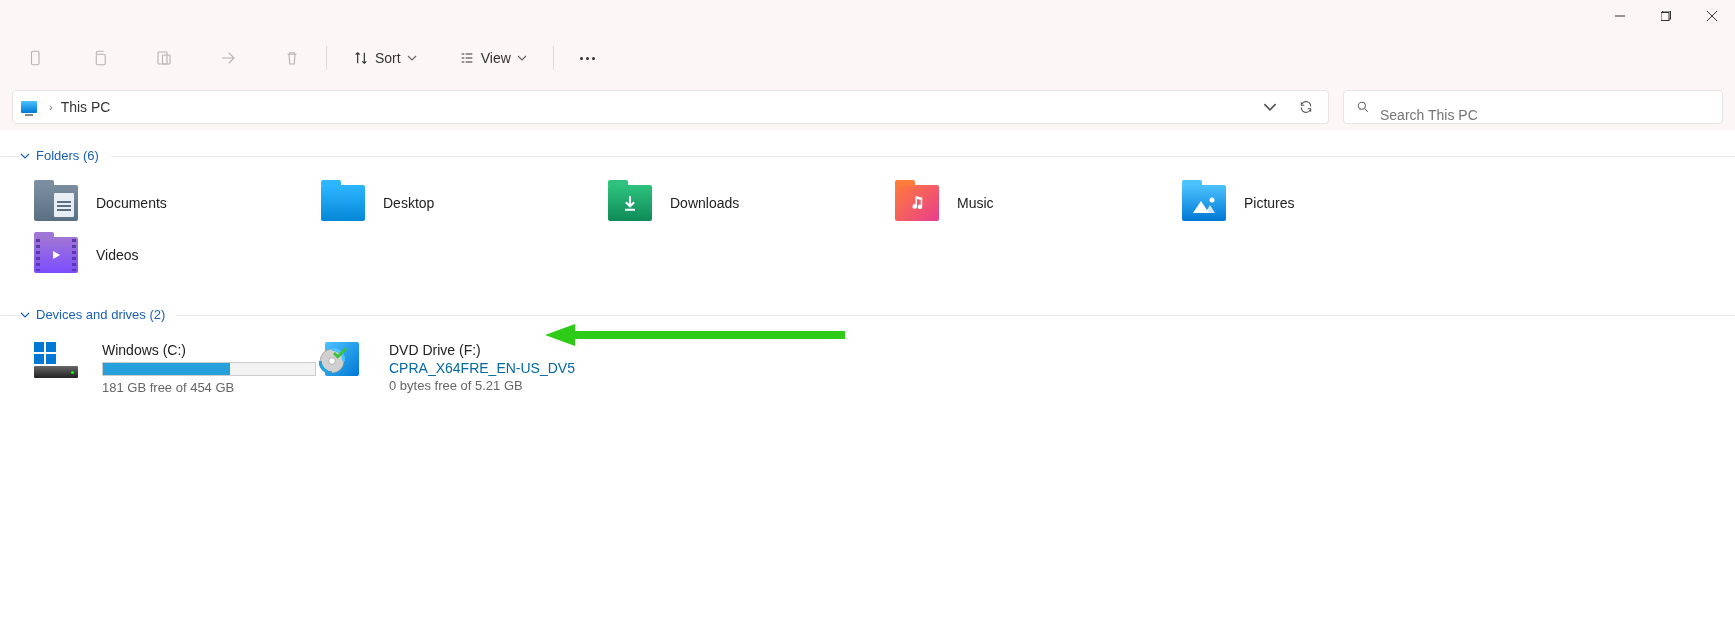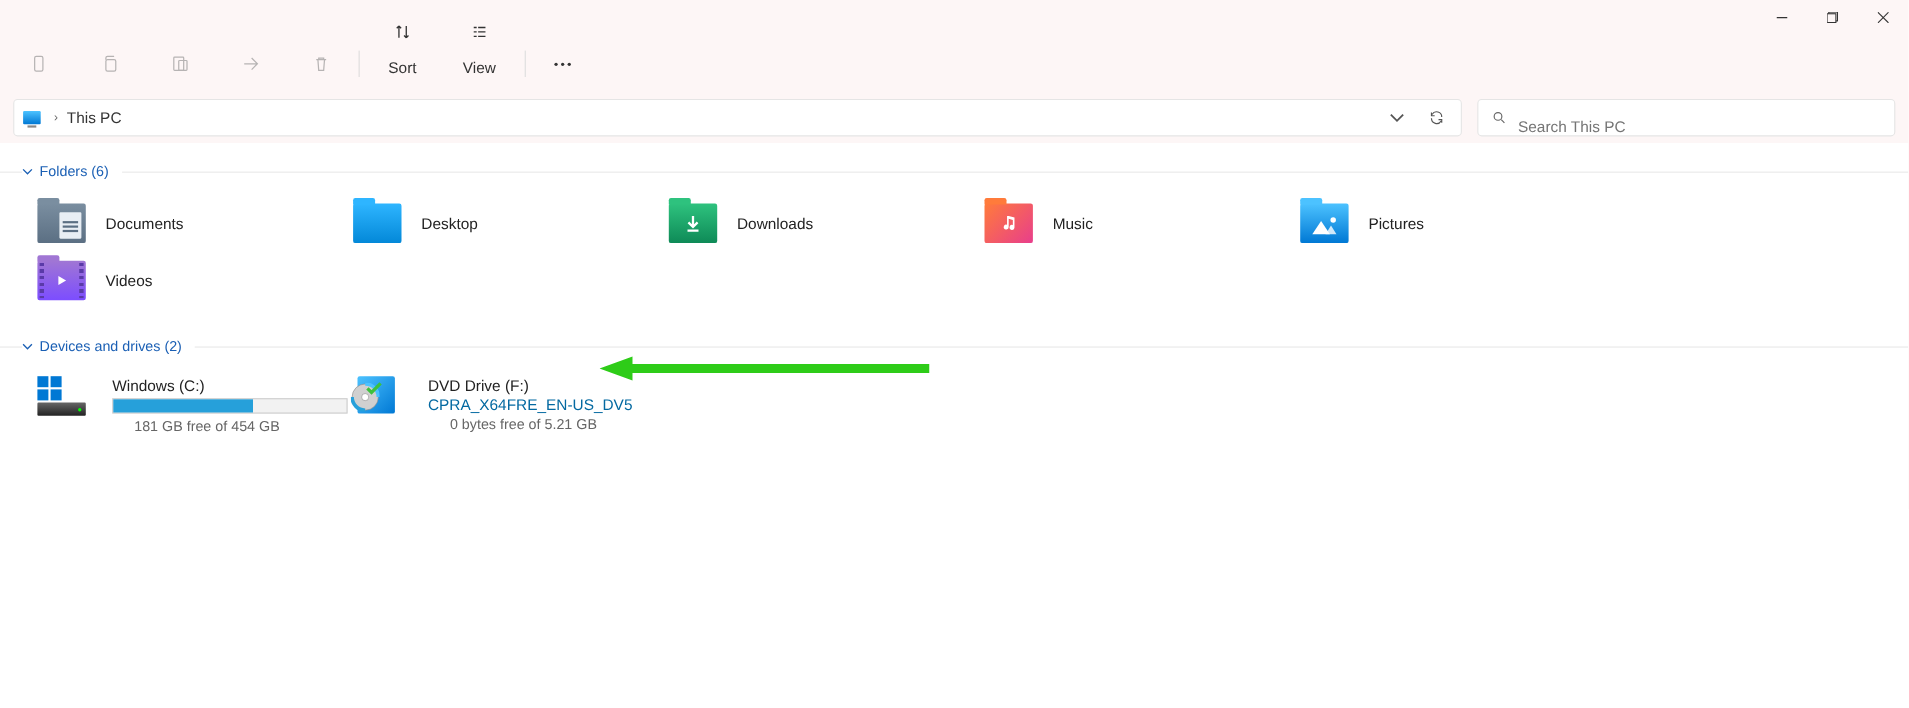--- a/index.html
+++ b/index.html
@@ -10,21 +10,21 @@
     .window-controls { display: flex; }
     .window-btn { width: 46px; height: 32px; display: flex; align-items: center; justify-content: center; color: #333; }
     .window-btn svg { width: 10px; height: 10px; }
     
     
     .toolbar { height: 52px; display: flex; align-items: center; padding-left: 18px; gap: 4px; }
     .toolbar-btn { width: 36px; height: 36px; display: flex; align-items: center; justify-content: center; border-radius: 4px; color: #888; }
     .toolbar-btn svg { width: 18px; height: 18px; }
     .toolbar-btn.disabled { opacity: 0.6; }
     .toolbar-divider { width: 1px; height: 24px; background: #ddd; margin: 0 12px; }
-    .toolbar-labeled { display: flex; align-items: center; gap: 16px; padding: 6px 10px; border-radius: 4px; color: #333; font-size: 14px; flex-direction: column; }
+    .toolbar-labeled { display: flex; align-items: center; gap: 6px; padding: 6px 10px; border-radius: 4px; color: #333; font-size: 14px; }
     .toolbar-labeled svg { width: 16px; height: 16px; }
     .chevron-small { width: 10px !important; height: 10px !important; color: #666; }
     .more-dots { display: flex; gap: 3px; padding: 0 12px; }
     .dot { width: 3px; height: 3px; background: #333; border-radius: 50%; }
     
     
     .address-row { display: flex; align-items: center; padding: 6px 12px; gap: 14px; background: #fdf6f6; }
     .address-bar { flex: 1; height: 34px; background: #fff; border: 1px solid #e5e5e5; border-radius: 4px; display: flex; align-items: center; padding: 0 8px; }
     .pc-icon { width: 16px; height: 12px; background: linear-gradient(#4cc2ff, #0078d4); border-radius: 1px; position: relative; margin-right: 4px; }
     .pc-icon::after { content: ''; position: absolute; bottom: -3px; left: 4px; width: 8px; height: 2px; background: #888; }
@@ -48,21 +48,21 @@
     .folder-item { display: flex; align-items: center; gap: 18px; padding: 8px 14px; border-radius: 4px; }
     .folder-icon { width: 44px; height: 36px; border-radius: 2px; position: relative; flex-shrink: 0; }
     .folder-label { font-size: 14px; color: #222; }
     
     .drives-grid { display: grid; grid-template-columns: repeat(5, 287px); gap: 0; padding: 8px 20px; }
     .drive-item { display: flex; gap: 24px; padding: 6px 14px; border-radius: 4px; align-items: flex-start; }
     .drive-icon { width: 44px; height: 36px; position: relative; flex-shrink: 0; }
     .drive-info { display: flex; flex-direction: column; gap: 2px; flex: 1; }
     .drive-name { font-size: 14px; color: #222; }
     .drive-sub { font-size: 14px; color: #0369a1; }
-    .drive-free { font-size: 13px; color: #666; margin-left: 20px; }
+    .drive-free { font-size: 13px; color: #666; }
     .progress { width: 214px; height: 14px; border: 1px solid #ccc; position: relative; margin: 2px 0; background: #f2f2f2; }
     .progress-fill { height: 100%; background: #26a0da; }
     
     
     .arrow-annotation { position: absolute; }
   </style>
 </head>
 <body>
 
 <div class="title-bar">

